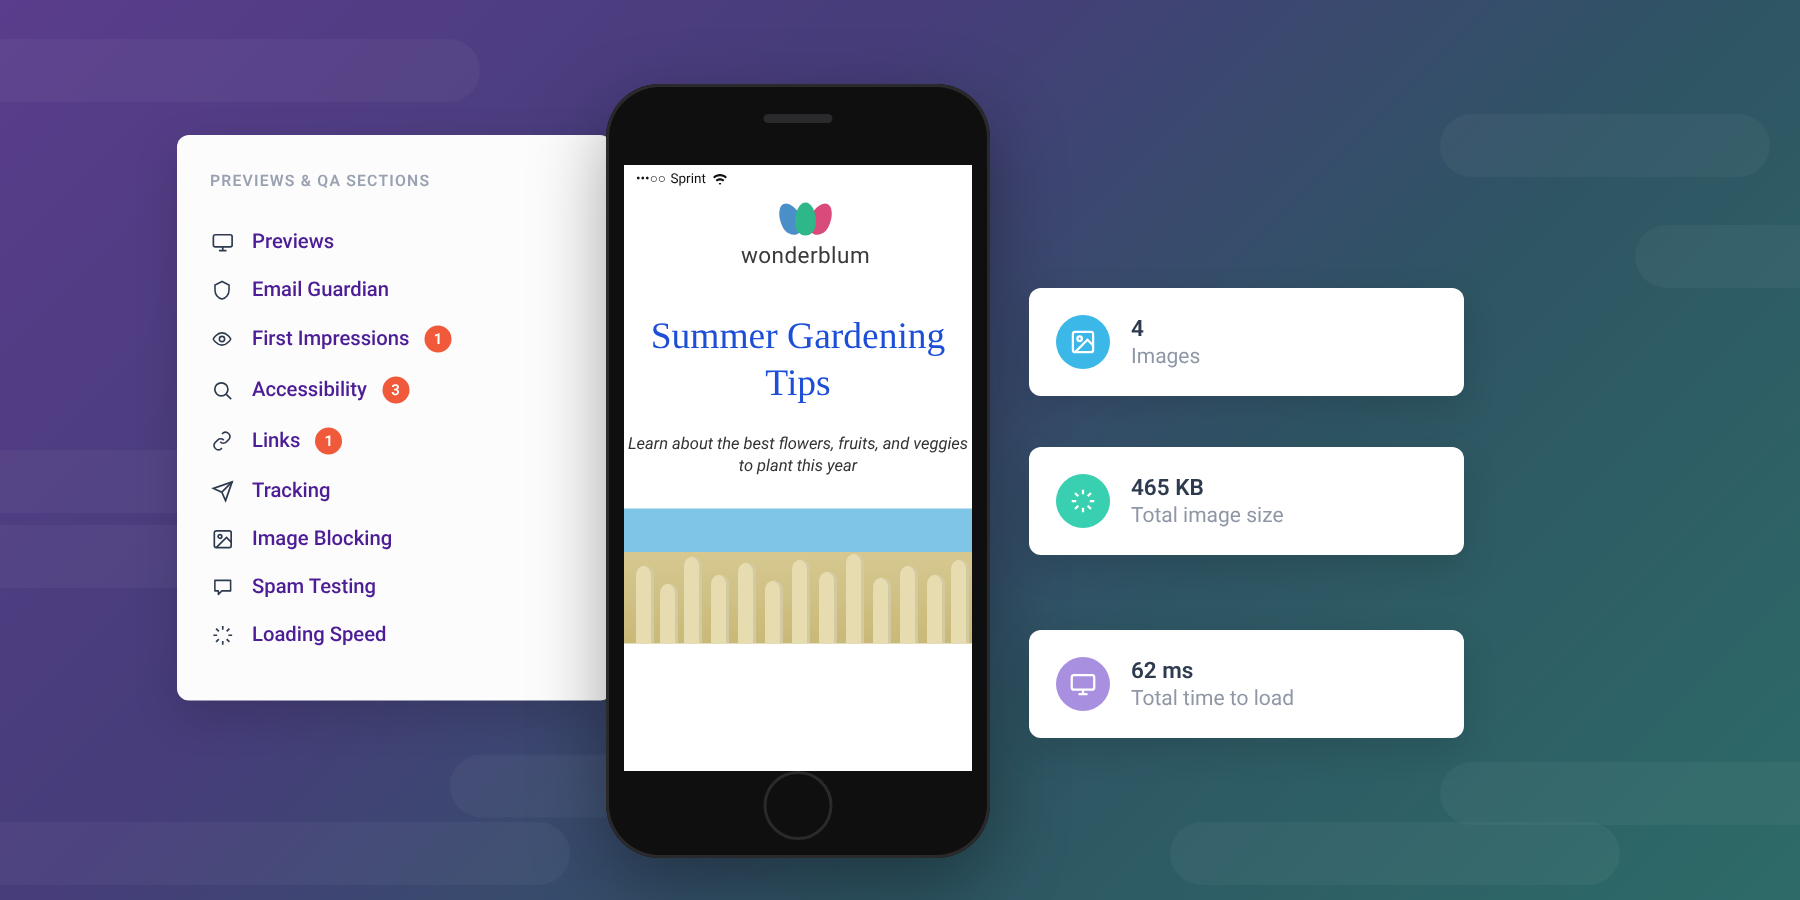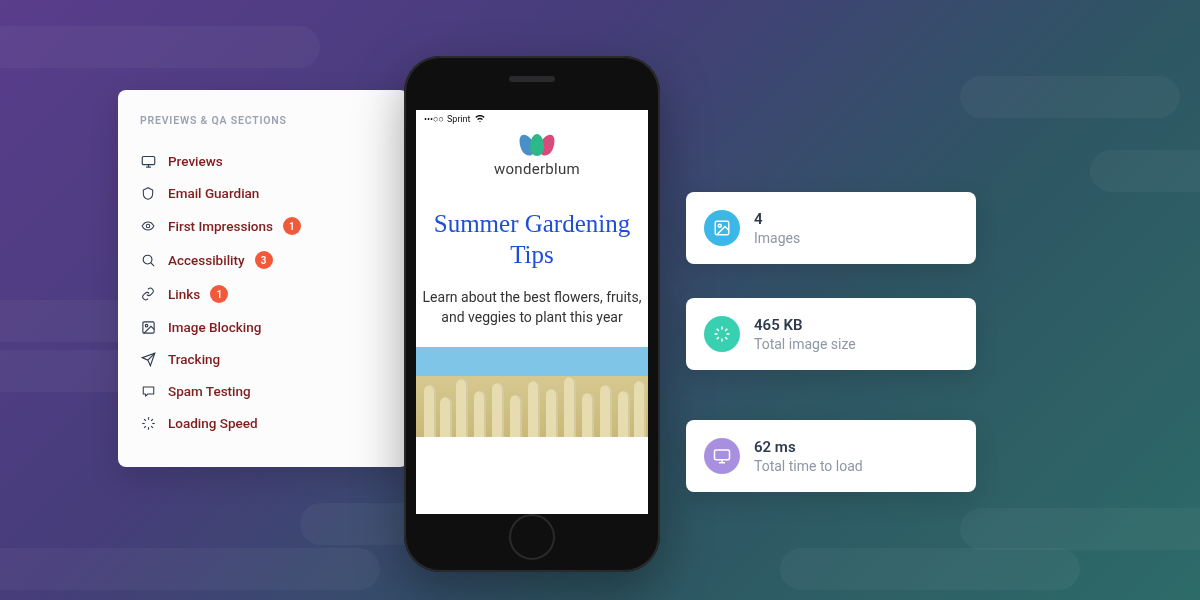--- a/index.html
+++ b/index.html
@@ -53,21 +53,21 @@
   height: 16px;
   margin-right: 12px;
   display: flex;
   align-items: center;
   justify-content: center;
   color: #2e3a4e;
   flex-shrink: 0;
 }
 .sidebar-label {
   font-size: 13.5px;
-  color: #7f1d1d;
+  color: #4c1d95;
   font-weight: 500;
 }
 .badge {
   margin-left: 10px;
   background: #f05a3a;
   color: #fff;
   font-size: 10px;
   font-weight: 600;
   border-radius: 9px;
   min-width: 18px;
@@ -155,25 +155,26 @@
 .email-title {
   font-size: 25px;
   line-height: 1.25;
   text-align: center;
   color: #1d4ed8;
   margin: 30px 14px 16px 14px;
   font-family: Georgia, serif;
   font-weight: 400;
 }
 .email-sub {
-  font-size: 14px;
+  font-size: 11px;
   line-height: 1.45;
   text-align: center;
   color: #333;
   padding: 0 0;
+  font-style: italic;
 }
 .email-img {
   margin-top: 20px;
   height: 90px;
   background: linear-gradient(#7fc5e8 0%, #7fc5e8 32%, #d6c890 32%, #c9b978 100%);
   position: relative;
   overflow: hidden;
 }
 .cactus {
   position: absolute;
@@ -285,36 +286,36 @@
           <path d="M14 11a5 5 0 0 0-7 0l-3 3a5 5 0 0 0 7 7l1-1"></path>
         </svg>
     </span>
     <span class="sidebar-label">Links</span>
     <span class="badge">1</span>
   </div>
 
   <div class="sidebar-item">
     <span class="sidebar-icon">
       <svg width="15" height="15" viewBox="0 0 24 24" fill="none" stroke="currentColor" stroke-width="1.8">
+          <path d="M22 2 11 13"></path>
+          <path d="M22 2 15 22 11 13 2 9 22 2z"></path>
+        </svg>
+    </span>
+    <span class="sidebar-label">Tracking</span>
+  </div>
+
+  <div class="sidebar-item">
+    <span class="sidebar-icon">
+      <svg width="15" height="15" viewBox="0 0 24 24" fill="none" stroke="currentColor" stroke-width="1.8">
           <rect x="3" y="3" width="18" height="18" rx="2"></rect>
           <circle cx="9" cy="9" r="2"></circle>
           <path d="M21 15l-5-5L5 21"></path>
         </svg>
     </span>
     <span class="sidebar-label">Image Blocking</span>
-  </div>
-
-  <div class="sidebar-item">
-    <span class="sidebar-icon">
-      <svg width="15" height="15" viewBox="0 0 24 24" fill="none" stroke="currentColor" stroke-width="1.8">
-          <path d="M22 2 11 13"></path>
-          <path d="M22 2 15 22 11 13 2 9 22 2z"></path>
-        </svg>
-    </span>
-    <span class="sidebar-label">Tracking</span>
   </div>
 
   <div class="sidebar-item">
     <span class="sidebar-icon">
       <svg width="15" height="14" viewBox="0 0 24 24" fill="none" stroke="currentColor" stroke-width="1.8">
           <path d="M3 5 h18 v12 h-10 l-4 4 v-4 h-4 z" stroke-linejoin="round"></path>
         </svg>
     </span>
     <span class="sidebar-label">Spam Testing</span>
   </div>

